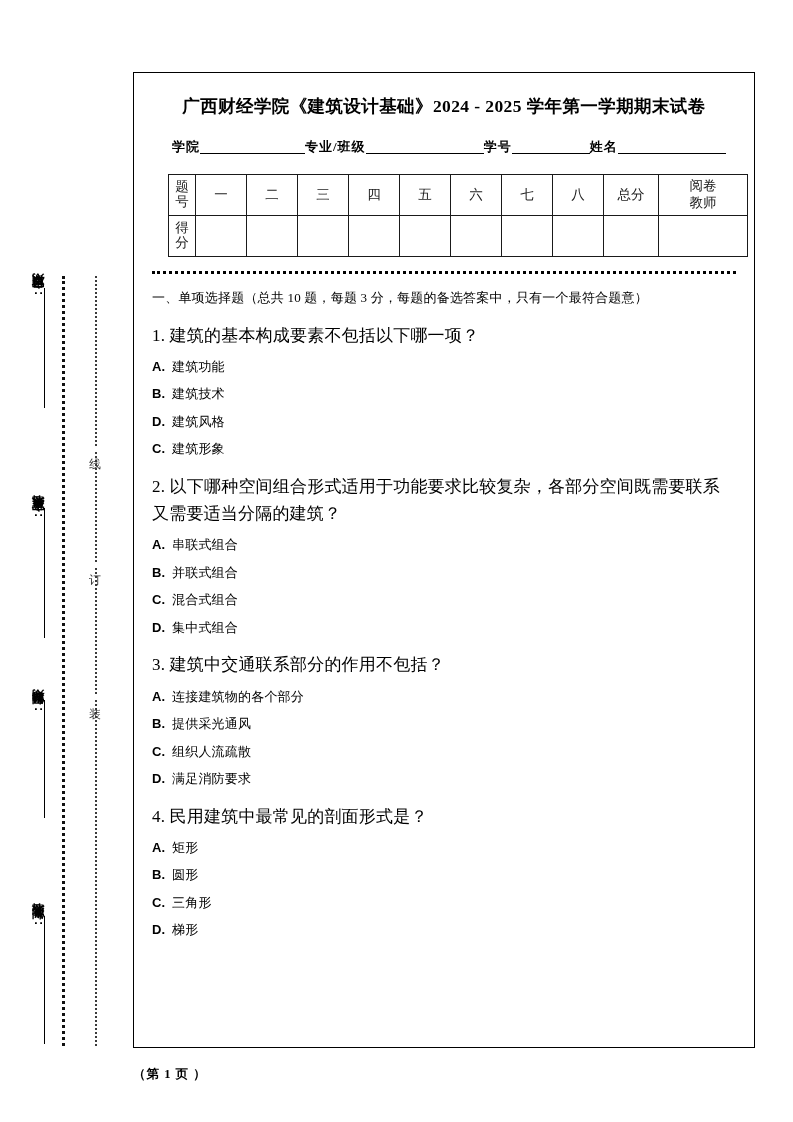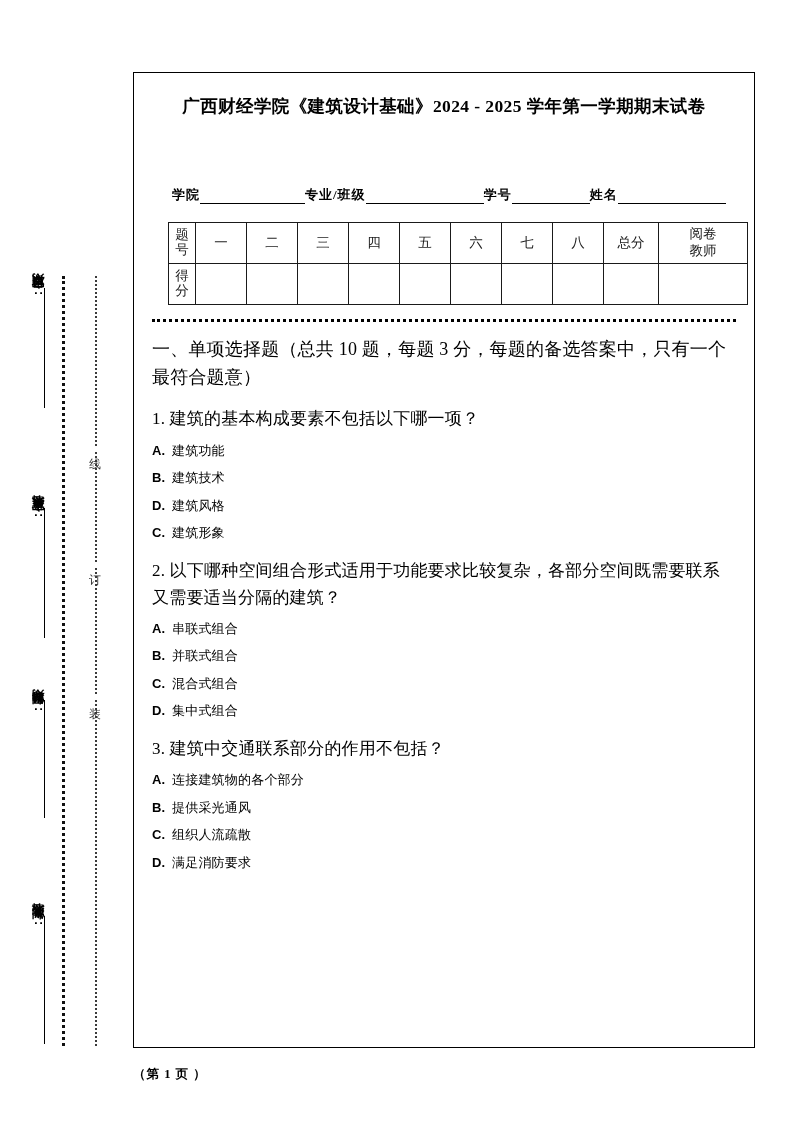--- a/index.html
+++ b/index.html
@@ -89,21 +89,21 @@
 
   .info-line {
     margin: 16px 12px 0 22px;
     font-size: 13px;
     font-weight: bold;
     font-family: "Liberation Serif", "DejaVu Serif", serif;
     display: flex;
     align-items: flex-end;
     white-space: nowrap;
   }
-  .info-field { display: flex; align-items: flex-end; margin-top: 48px; }
+  .info-field { display: flex; align-items: center; }
   .info-field .lbl { letter-spacing: 1px; }
   .info-field .blank {
     border-bottom: 1.2px solid #000;
     height: 13px;
   }
   .blank-w1 { width: 105px; }
   .blank-w2 { width: 118px; }
   .blank-w3 { width: 78px; }
   .blank-w4 { width: 108px; }
 
@@ -144,21 +144,21 @@
   
   .dotted-sep {
     margin: 14px 2px 0 2px;
     height: 0;
     border-top: 3px dotted #000;
   }
 
   
   .section-head {
     margin: 14px 2px 0 2px;
-    font-size: 18px;
+    font-size: 13px;
     font-family: "Liberation Serif", "DejaVu Serif", serif;
     letter-spacing: 0.2px;
     line-height: 1.55;
   }
   .q-block { margin-top: 2px; }
   .q-stem {
     margin: 14px 10px 0 2px;
     font-size: 17px;
     line-height: 1.6;
     letter-spacing: 0.2px;
@@ -332,16 +332,34 @@
       <span class="opt-letter">B.</span><span>提供采光通风</span>
     </div>
     <div class="q-opt">
       <span class="opt-letter">C.</span><span>组织人流疏散</span>
     </div>
     <div class="q-opt">
       <span class="opt-letter">D.</span><span>满足消防要求</span>
     </div>
   </div>
 
+  <div class="q-block">
+    <div class="q-stem">
+      <span>4.</span>
+      <span>民用建筑中最常见的剖面形式是？</span>
+    </div>
+    <div class="q-opt">
+      <span class="opt-letter">A.</span><span>矩形</span>
+    </div>
+    <div class="q-opt">
+      <span class="opt-letter">B.</span><span>圆形</span>
+    </div>
+    <div class="q-opt">
+      <span class="opt-letter">C.</span><span>三角形</span>
+    </div>
+    <div class="q-opt">
+      <span class="opt-letter">D.</span><span>梯形</span>
+    </div>
+  </div>
 
 </div>
 
 <div class="page-footer">（第 1 页 ）</div>
 
 </body></html>

